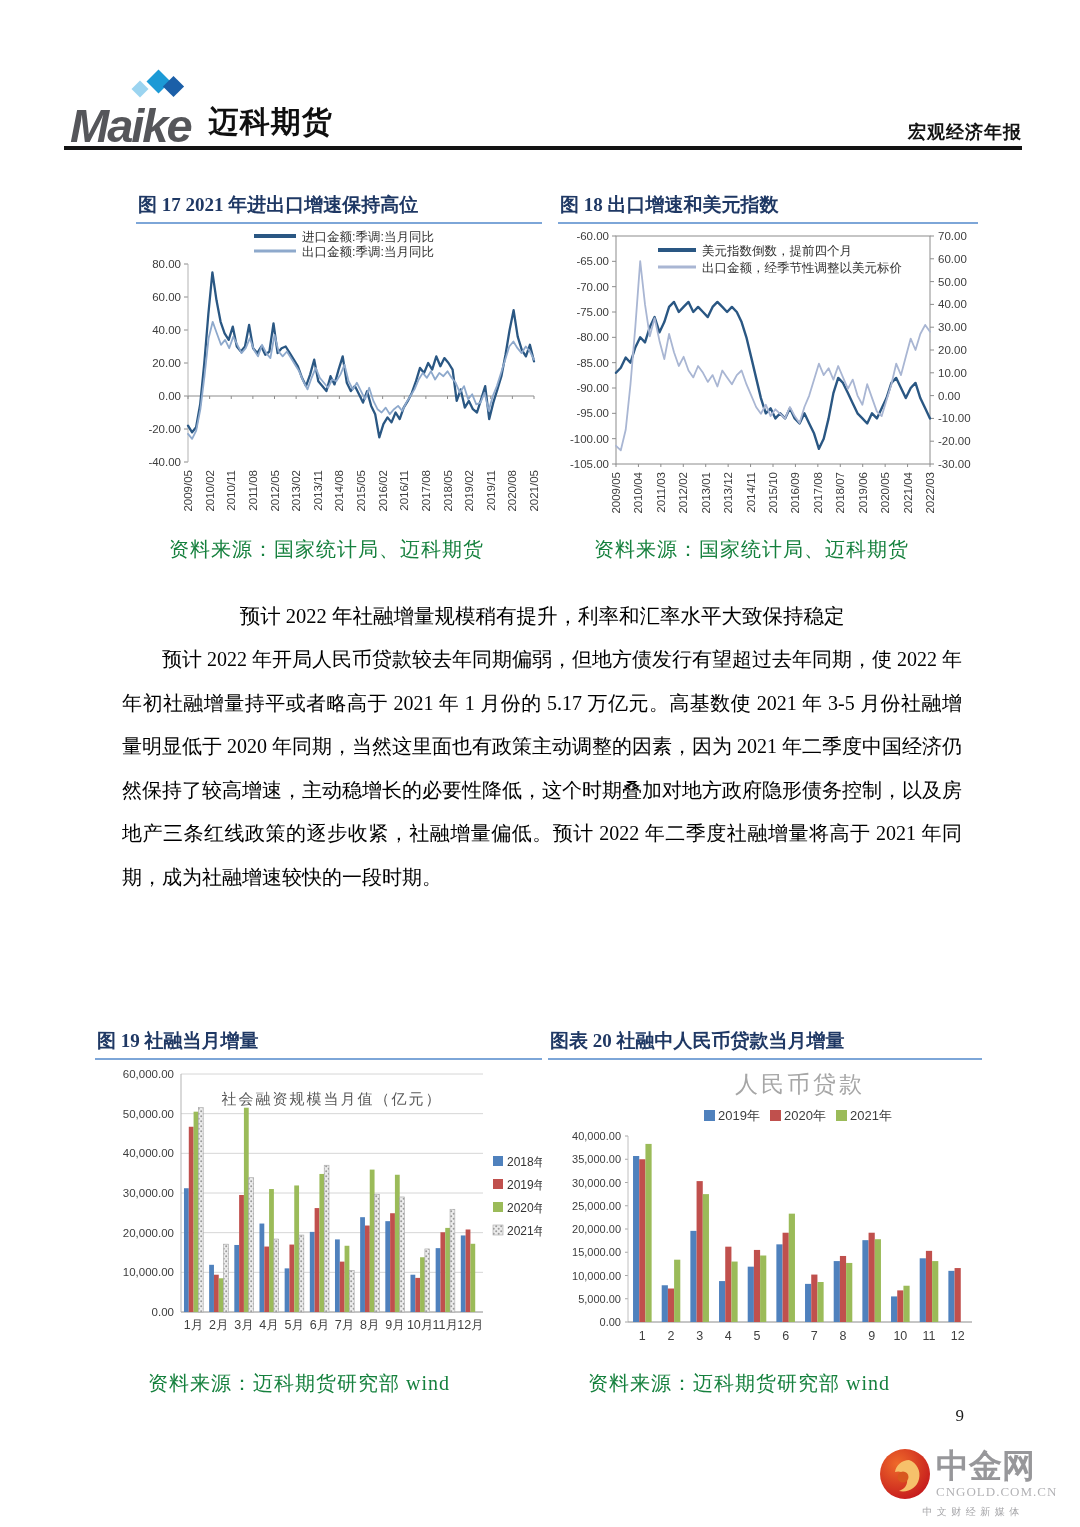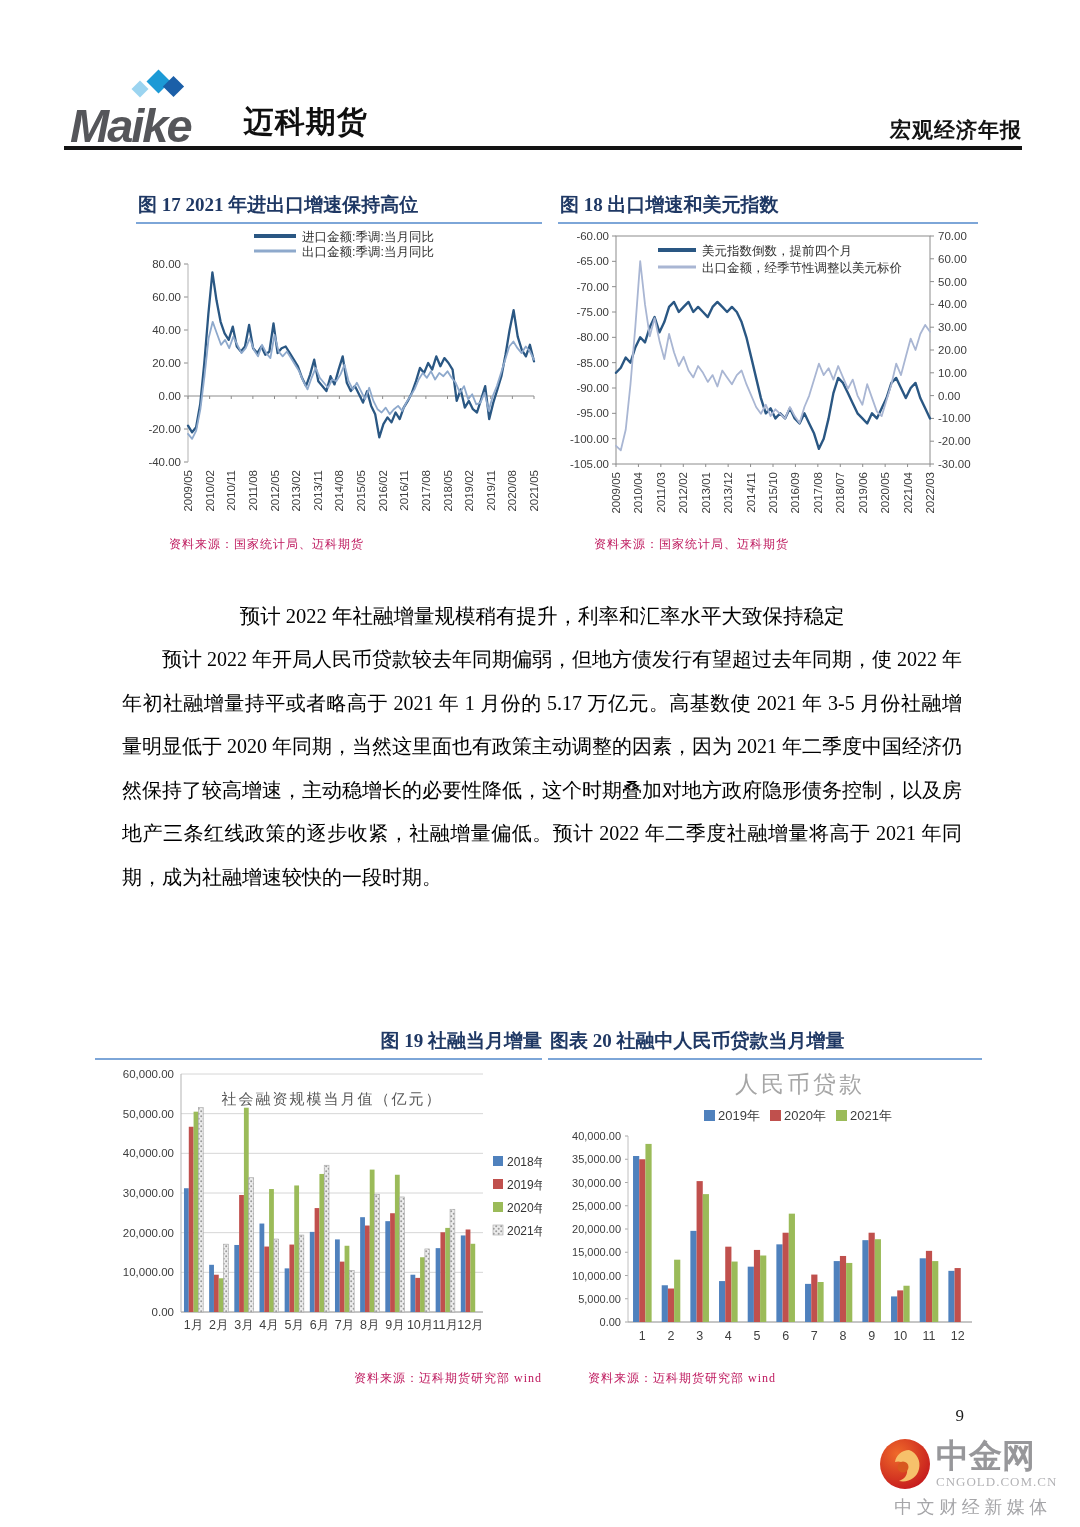--- a/index.html
+++ b/index.html
@@ -2,35 +2,35 @@
 <html><head>
 <meta charset="utf-8">
 <style>
   html,body{margin:0;padding:0;}
   body{width:1080px;height:1527px;background:#ffffff;position:relative;overflow:hidden;
        font-family:"Liberation Serif",serif;color:#000;}
   .page{position:absolute;inset:0;}
 
   
   .hdr{position:absolute;left:64px;top:72px;right:58px;height:74px;}
-  .logo{position:absolute;left:6px;bottom:0;display:flex;align-items:flex-end;gap:35px;}
+  .logo{position:absolute;left:6px;bottom:0;display:flex;align-items:flex-end;}
   .logo-en{font-family:"Liberation Sans",sans-serif;font-weight:bold;font-style:italic;
            font-size:47px;line-height:.85;color:#55565a;letter-spacing:-2px;}
   .logo-cn{font-family:"Liberation Sans",sans-serif;font-weight:bold;font-size:30px;color:#0f0f0f;
            margin-left:18px;padding-bottom:3px;letter-spacing:1px;}
   .diamonds{position:absolute;left:56px;top:-35px;}
   .rpt-title{position:absolute;right:0;bottom:2px;font-family:Liberation Serif, serif;
-             font-weight:bold;font-size:21px;color:#131313;letter-spacing:1px;margin-left:48px;}
+             font-weight:bold;font-size:18px;color:#131313;letter-spacing:1px;margin-left:48px;}
   .hdr-rule{position:absolute;left:64px;right:58px;top:146px;height:4px;background:#131313;}
 
   
   .fig{position:absolute;}
   .fig-cap{font-size:19px;font-weight:bold;color:#1f3864;border-bottom:2px solid #7da6d8;
            padding:0 0 4px 2px;white-space:nowrap;}
-  .fig-src{font-size:12px;color:#be185d;margin-top:4px;letter-spacing:1px;}
+  .fig-src{font-size:20px;color:#15803d;margin-top:4px;letter-spacing:1px;}
   #fig17{left:136px;top:192px;width:406px;}
   #fig18{left:558px;top:192px;width:420px;}
   #fig19{left:95px;top:1028px;width:447px;}
   #fig20{left:548px;top:1028px;width:434px;}
   #fig17 .fig-src{margin-left:33px;}
   #fig18 .fig-src{margin-left:36px;}
   #fig19 .fig-src{margin-left:53px;margin-top:10px;}
   #fig20 .fig-src{margin-left:40px;margin-top:10px;}
   svg{display:block;}
 
@@ -41,21 +41,21 @@
 
   
   .pagenum{position:absolute;right:116px;top:1406px;font-size:17px;color:#1c1c1c;}
   .wm{position:absolute;right:12px;bottom:8px;width:190px;}
   .wm-row{display:flex;align-items:center;}
   .wm-col{margin-left:4px;}
   .wm-brand{font-family:"Liberation Sans",sans-serif;font-weight:bold;font-size:33px;
             color:#97979a;line-height:1;}
   .wm-domain{font-family:Liberation Serif, serif;font-size:13px;color:#b3b3b6;
              letter-spacing:1px;margin-top:2px;}
-  .wm-tagline{font-family:"Liberation Sans",sans-serif;font-size:18px;color:#a5a5a8;
+  .wm-tagline{font-family:"Liberation Sans",sans-serif;font-size:10px;color:#a5a5a8;
               letter-spacing:4.5px;margin-top:4px;text-align:center;}
 </style>
 </head>
 <body>
 
 <div class="page">
 
   <header class="hdr">
     <div class="logo">
       <svg class="diamonds" width="72" height="40" viewBox="0 0 72 40">
@@ -217,21 +217,21 @@
         <text x="144" y="47.5" font-size="12.5" fill="#2f2f2f" font-family="Liberation Sans, sans-serif">出口金额，经季节性调整以美元标价</text>
       </svg>
     <div class="fig-src">资料来源：国家统计局、迈科期货</div>
   </figure>
 
   <section class="bodytext">
     <h3>预计 2022 年社融增量规模稍有提升，利率和汇率水平大致保持稳定</h3>
     <p>预计 2022 年开局人民币贷款较去年同期偏弱，但地方债发行有望超过去年同期，使 2022 年年初社融增量持平或者略高于 2021 年 1 月份的 5.17 万亿元。高基数使 2021 年 3-5 月份社融增量明显低于 2020 年同期，当然这里面也有政策主动调整的因素，因为 2021 年二季度中国经济仍然保持了较高增速，主动稳增长的必要性降低，这个时期叠加对地方政府隐形债务控制，以及房地产三条红线政策的逐步收紧，社融增量偏低。预计 2022 年二季度社融增量将高于 2021 年同期，成为社融增速较快的一段时期。</p>
   </section>
 
-  <figure class="fig" id="fig19" style="margin:0;text-align:right;">
+  <figure class="fig" id="fig19" style="margin:0;">
     <figcaption class="fig-cap">图 19  社融当月增量</figcaption>
     <svg id="svg19" width="447" height="300" viewBox="0 0 447 300">
         <defs>
           <pattern id="pat21" width="5" height="5" patternUnits="userSpaceOnUse">
             <rect x="0" y="0" width="5" height="5" fill="#ececec"></rect>
             <circle cx="1.2" cy="1.2" r="1" fill="#9b9b9b"></circle>
             <circle cx="3.7" cy="3.7" r="1" fill="#9b9b9b"></circle>
           </pattern>
         </defs>
         <line x1="86" y1="14" x2="388" y2="14" stroke="#d6d6d6" stroke-width="1"></line>

